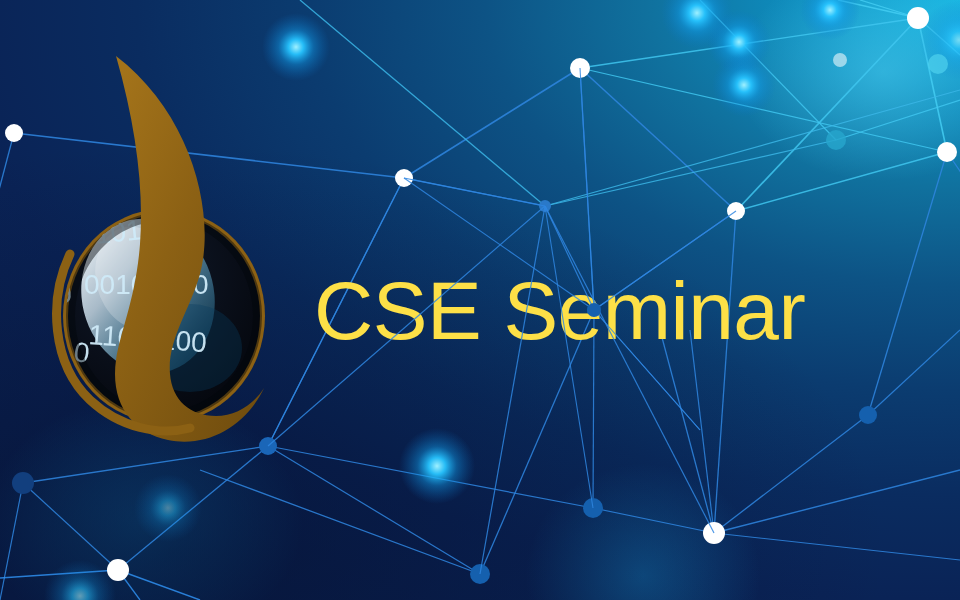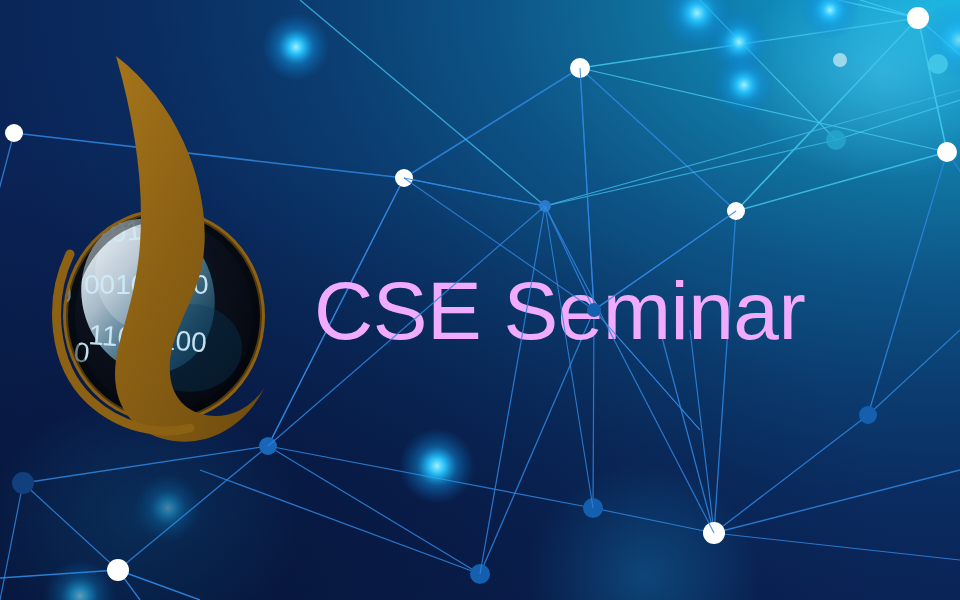--- a/index.html
+++ b/index.html
@@ -94,21 +94,21 @@
   .title {
     position: absolute;
     left: 314px;
     top: 270px;
     margin: 0;
     font-family: "Liberation Sans", sans-serif;
     font-weight: 400;
     font-size: 82px;
     line-height: 1;
     letter-spacing: -0.5px;
-    color: #f0abfc;
+    color: #fde047;
     white-space: nowrap;
   }
 
   
   .net-over {
     position: absolute;
     inset: 0;
     width: 960px;
     height: 600px;
     pointer-events: none;

